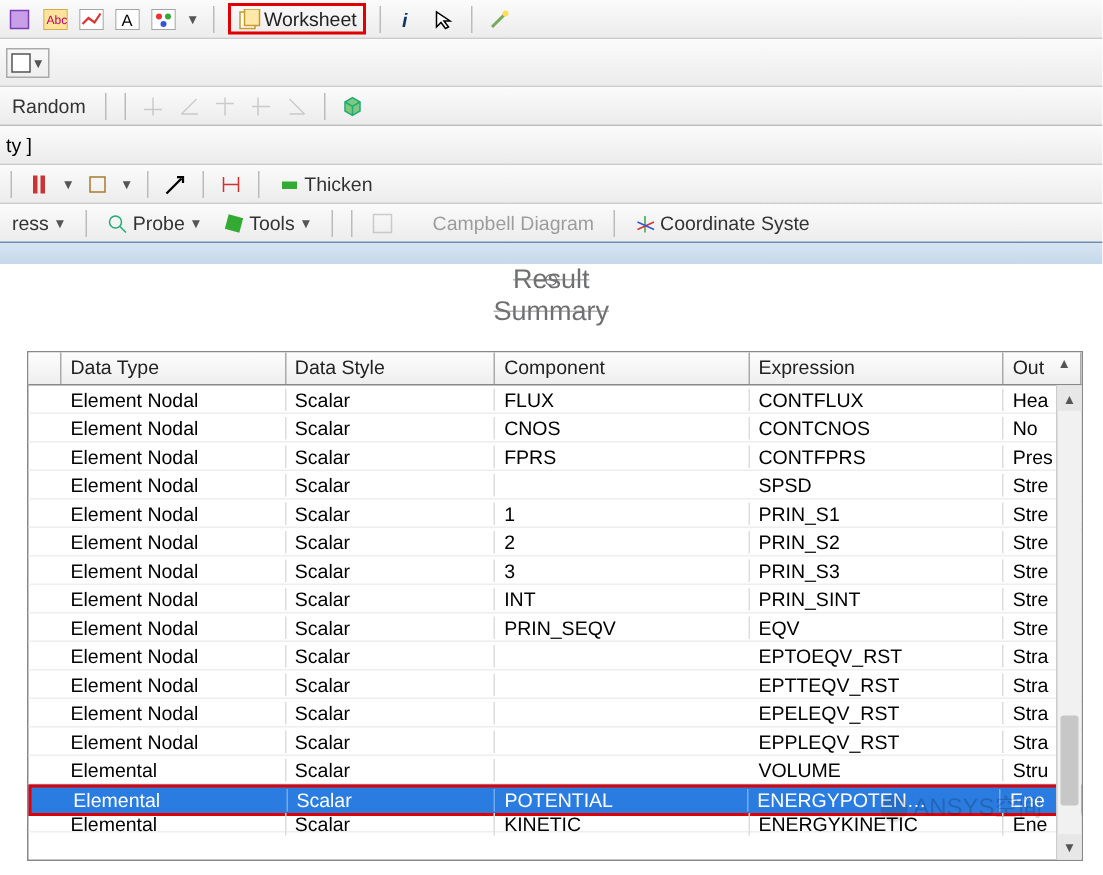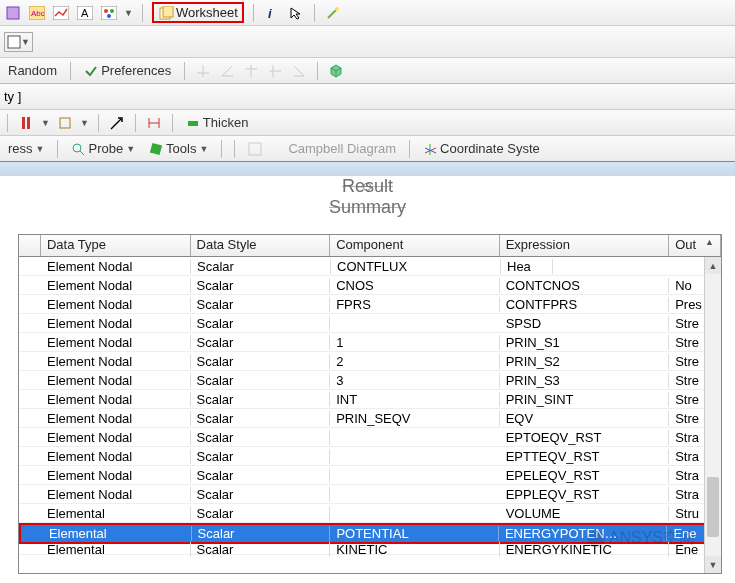--- a/index.html
+++ b/index.html
@@ -114,26 +114,20 @@
       </svg>
     <span class="drop">▼</span>
   </span>
 </div>
 
 <div class="tb-row row3">
   <span class="btn">
       <span class="txt">Random</span>
     </span>
   <span class="sep"></span>
-  <span class="btn">
-    <svg width="14" height="14">
-        <path d="M2 7 L6 11 L12 3" fill="none" stroke="#3a8a3a" stroke-width="2"></path>
-      </svg>
-    <span class="txt">Preferences</span>
-  </span>
   <span class="sep"></span>
   <span class="tb-icon disabled">
       <svg width="16" height="16">
         <line x1="8" y1="2" x2="8" y2="14" stroke="#999"></line>
         <line x1="2" y1="10" x2="14" y2="10" stroke="#999"></line>
       </svg>
     </span>
   <span class="tb-icon disabled">
       <svg width="16" height="16">
         <line x1="3" y1="13" x2="13" y2="3" stroke="#999"></line>
@@ -266,20 +260,21 @@
     <div class="th c5" style="display:flex;justify-content:space-between">
         <span>Out</span>
         <span class="drop">▲</span>
       </div>
   </div>
   <div id="tbody">
       <div class="tr">
         <div class="td th0"></div>
         <div class="td c1">Element Nodal</div>
         <div class="td c2">Scalar</div>
+        <div class="td c3">FLUX</div>
         <div class="td c4">CONTFLUX</div>
         <div class="td c5">Hea</div>
       </div>
       <div class="tr">
         <div class="td th0"></div>
         <div class="td c1">Element Nodal</div>
         <div class="td c2">Scalar</div>
         <div class="td c3">CNOS</div>
         <div class="td c4">CONTCNOS</div>
         <div class="td c5">No</div>

